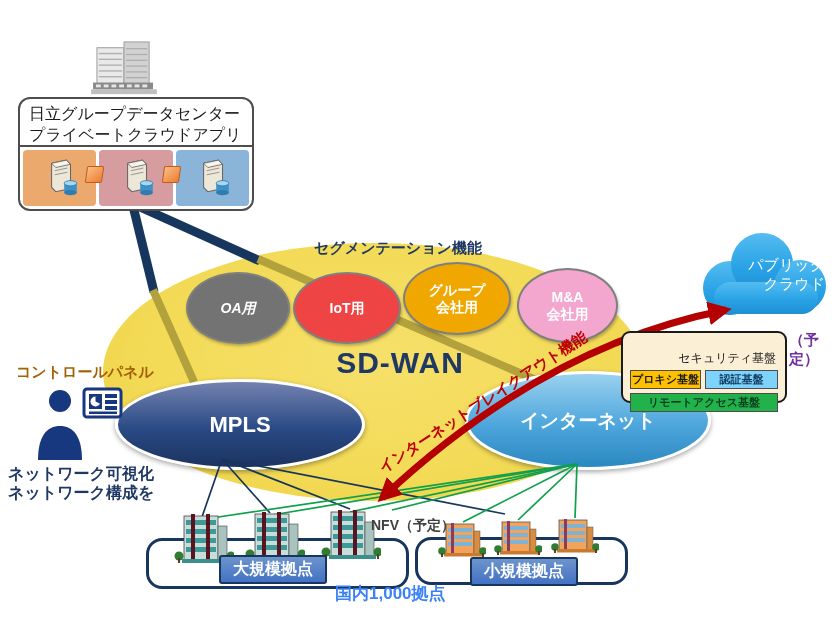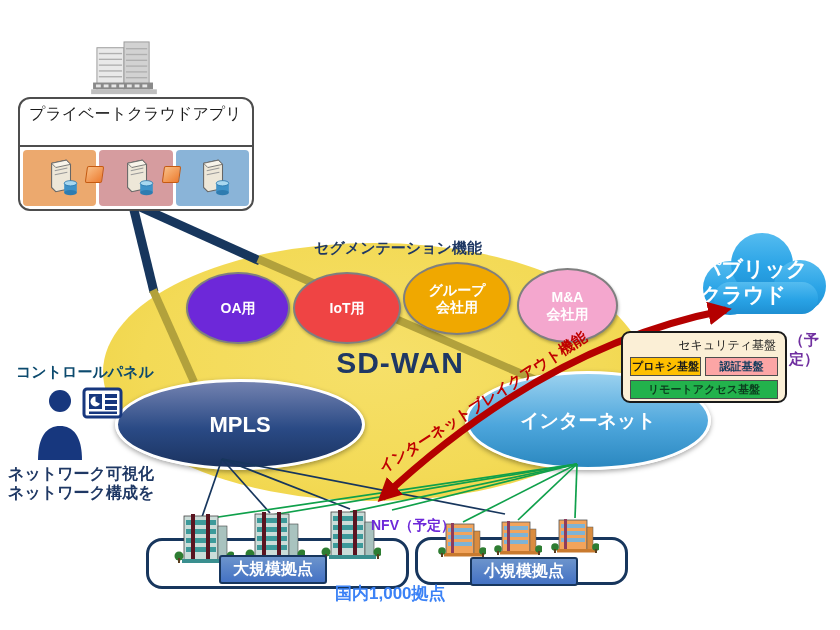--- a/index.html
+++ b/index.html
@@ -10,87 +10,87 @@
 
   
   .sdwan-ellipse{left:103px;top:243px;width:542px;height:258px;border-radius:50%;
     background:radial-gradient(ellipse at 50% 45%, #F6E06A 0%, #F3DA56 60%, #EDD03E 100%);
     z-index:1;}
 
   
   .seg{z-index:3;border-radius:50%;border:2px solid #7f7f7f;display:flex;align-items:center;
        justify-content:center;color:#fff;font-weight:bold;font-size:14px;text-align:center;
        white-space:pre-line;line-height:1.15;box-shadow:1px 2px 3px rgba(0,0,0,.25);}
-  .seg-oa{left:186px;top:272px;width:100px;height:68px;background:#6d28d9;}
+  .seg-oa{left:186px;top:272px;width:100px;height:68px;background:#737373;font-style:italic;}
   .seg-iot{left:293px;top:272px;width:104px;height:68px;background:#ef4444;}
   .seg-group{left:403px;top:262px;width:104px;height:69px;background:#F0A800;}
   .seg-ma{left:517px;top:268px;width:97px;height:71px;background:#F4A7CE;}
 
   .seg-title{left:298px;top:239px;width:200px;text-align:center;font-size:15px;font-weight:bold;
              color:#1F3864;z-index:3;}
   .sdwan-label{left:308px;top:346px;width:184px;text-align:center;font-size:30px;font-weight:bold;
              color:#1F3864;z-index:3;letter-spacing:1px;}
 
   
   .transport{z-index:4;border-radius:50%;border:3px solid #fff;display:flex;align-items:center;
        justify-content:center;color:#fff;font-weight:bold;box-shadow:0 2px 5px rgba(0,0,0,.35);}
   .mpls{left:115px;top:379px;width:244px;height:85px;font-size:22px;
        background:linear-gradient(180deg,#7382B0 0%,#2A4A85 55%,#1B3360 100%);}
   .internet{left:465px;top:371px;width:240px;height:93px;font-size:19px;
        background:linear-gradient(180deg,#9AD1EF 0%,#4DA6DC 55%,#2B88C0 100%);}
 
   
   .cloud-wrap{left:686px;top:230px;width:152px;height:98px;z-index:6;}
-  .cloud-text{left:700px;top:256px;width:125px;z-index:6;text-align:left;color:#fff;
-       font-size:21px;font-weight:bold;line-height:1.25;}
+  .cloud-text{left:700px;top:256px;width:125px;z-index:6;text-align:right;color:#fff;
+       font-size:15px;font-weight:normal;line-height:1.25;}
 
   
   .sec-box{left:621px;top:331px;width:166px;height:72px;background:#FBEFD6;border:2px solid #1a1a1a;
-       border-radius:9px;z-index:8;padding:3px 7px;box-sizing:border-box;}
+       border-radius:9px;z-index:8;padding:16px 7px;box-sizing:border-box;}
   .sec-title{text-align:right;font-size:12px;color:#1a1a1a;margin:1px 2px 3px 0;}
   .sec-row{display:flex;gap:4px;margin-bottom:4px;}
   .sec-item{border:1px solid #4d4d4d;font-size:11px;font-weight:bold;color:#1a1a1a;
        text-align:center;padding:1px 0;}
   .sec-proxy{background:#FFC000;width:70px;}
-  .sec-auth{background:#fca5a5;width:72px;color:#103A5C;}
+  .sec-auth{background:#7dd3fc;width:72px;color:#103A5C;}
   .sec-remote{background:#22B24C;width:149px;color:#0B3D1E;}
   .sec-planned{left:789px;top:331px;font-size:15px;font-weight:bold;color:#7030A0;z-index:8;}
 
   
   .dc-box{left:18px;top:97px;width:236px;height:114px;background:#fff;border:2px solid #4d4d4d;
        border-radius:12px;z-index:8;box-sizing:border-box;}
   .dc-title{padding:5px 8px 0 9px;font-size:16px;color:#1a1a1a;line-height:1.3;}
   .dc-cells{position:absolute;left:0;bottom:0;width:100%;height:64px;display:flex;gap:3px;
        padding:3px;box-sizing:border-box;border-top:2px solid #4d4d4d;}
   .dc-cell{flex:1;border-radius:4px;display:flex;align-items:center;justify-content:center;}
   .cell-orange{background:#ECA96E;} .cell-rose{background:#D69C9F;} .cell-blue{background:#8AB4D8;}
   .dc-connector{position:absolute;width:15px;height:15px;z-index:9;
        background:linear-gradient(135deg,#F9BE85 0%,#ED7D31 100%);border:1.5px solid #C55A11;
        border-radius:2px;transform:rotate(8deg) skewY(-8deg);}
   .dc-building{left:84px;top:40px;width:80px;height:58px;z-index:8;}
 
   
-  .cp-title{left:16px;top:363px;font-size:15px;font-weight:bold;color:#0c4a6e;z-index:8;}
+  .cp-title{left:16px;top:363px;font-size:15px;font-weight:bold;color:#a16207;z-index:8;}
   .cp-icon{left:24px;top:386px;width:100px;height:74px;z-index:8;}
   .cp-lines{left:8px;top:464px;font-size:16px;font-weight:bold;color:#1F3864;line-height:19px;z-index:8;}
 
   
   .breakout{left:348px;top:393px;width:270px;text-align:center;font-size:15px;font-weight:bold;
        color:#C00000;transform:rotate(-33deg);z-index:7;}
 
   
   .site-rect{border:3px solid #17365D;border-radius:16px;background:transparent;z-index:6;}
   .site-large{left:146px;top:538px;width:257px;height:45px;}
   .site-small{left:415px;top:537px;width:207px;height:42px;}
   .site-label{z-index:7;background:linear-gradient(180deg,#6C94CC,#4472C4);border:2px solid #17365D;
        border-radius:3px;color:#fff;font-size:16px;font-weight:bold;padding:2px 12px;}
   .label-large{left:219px;top:555px;}
   .label-small{left:470px;top:557px;}
   .bldg{z-index:6;}
-  .nfv{left:371px;top:517px;font-size:14px;font-weight:bold;color:#6d28d9;z-index:7;}
+  .nfv{left:371px;top:517px;font-size:14px;font-weight:bold;color:#404040;z-index:7;}
   .total{left:335px;top:582px;font-size:17px;font-weight:bold;color:#3b82f6;z-index:7;}
 
   .z2{z-index:2;} .z5{z-index:5;} .z7{z-index:7;}
 </style>
 </head>
 <body>
 
 <div class="canvas">
 
   <div class="abs sdwan-ellipse"></div>
@@ -210,20 +210,21 @@
         <rect x="35" y="46" width="5" height="3"></rect>
       <rect x="43" y="46" width="5" height="3"></rect>
         <rect x="51" y="46" width="5" height="3"></rect>
       <rect x="59" y="46" width="5" height="3"></rect>
     </g>
     <rect x="6" y="51" width="68" height="5" fill="#BFBFBF"></rect>
   </svg>
 
   <div class="abs dc-box">
     <div class="dc-title">
+      <div>日立グループデータセンター</div>
       <div>プライベートクラウドアプリ</div>
     </div>
     <div class="dc-cells">
       <div class="dc-cell cell-orange">
         <svg width="42" height="42" viewBox="0 0 40 40">
           <polygon points="12,6 26,3 30,7 30,30 16,33 12,29" fill="#EDE7D8" stroke="#666" stroke-width="1"></polygon>
           <polygon points="12,6 26,3 30,7 16,10" fill="#F8F4EA" stroke="#666" stroke-width="0.8"></polygon>
           <line x1="15" y1="13" x2="27" y2="10.5" stroke="#999" stroke-width="1"></line>
           <line x1="15" y1="17" x2="27" y2="14.5" stroke="#999" stroke-width="1"></line>
           <rect x="24" y="25" width="12" height="9" fill="#3E92C8"></rect>

